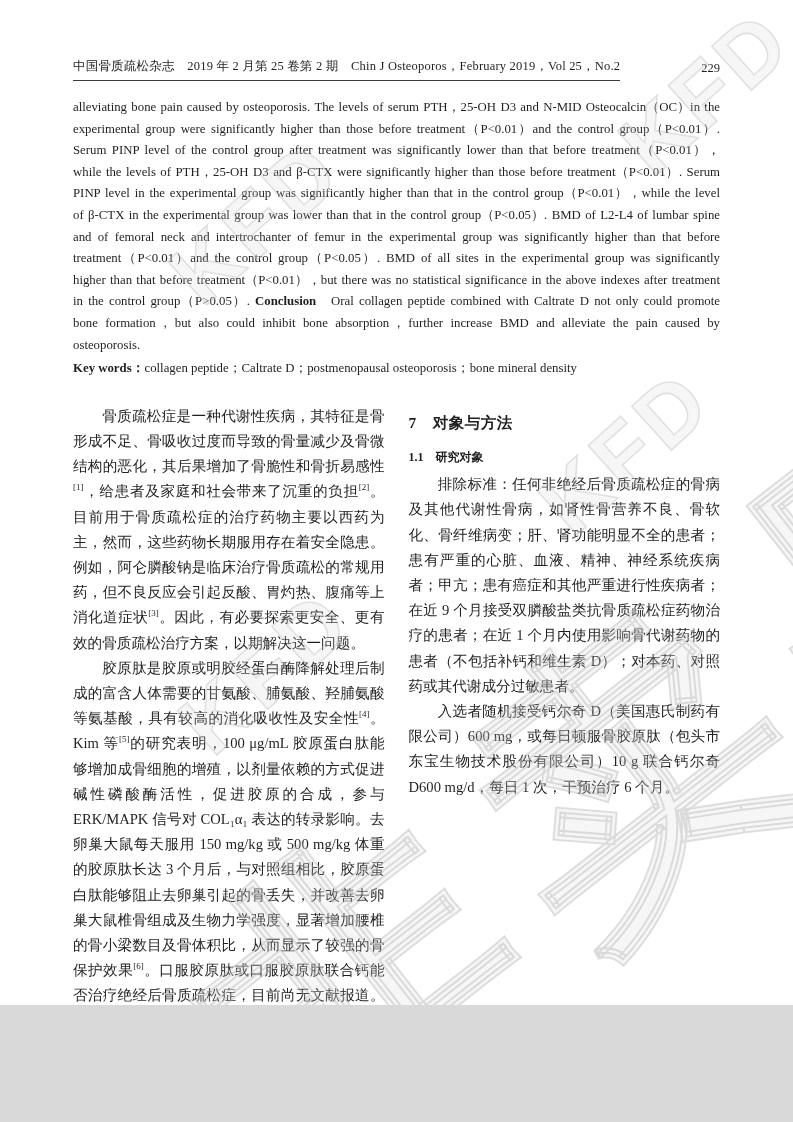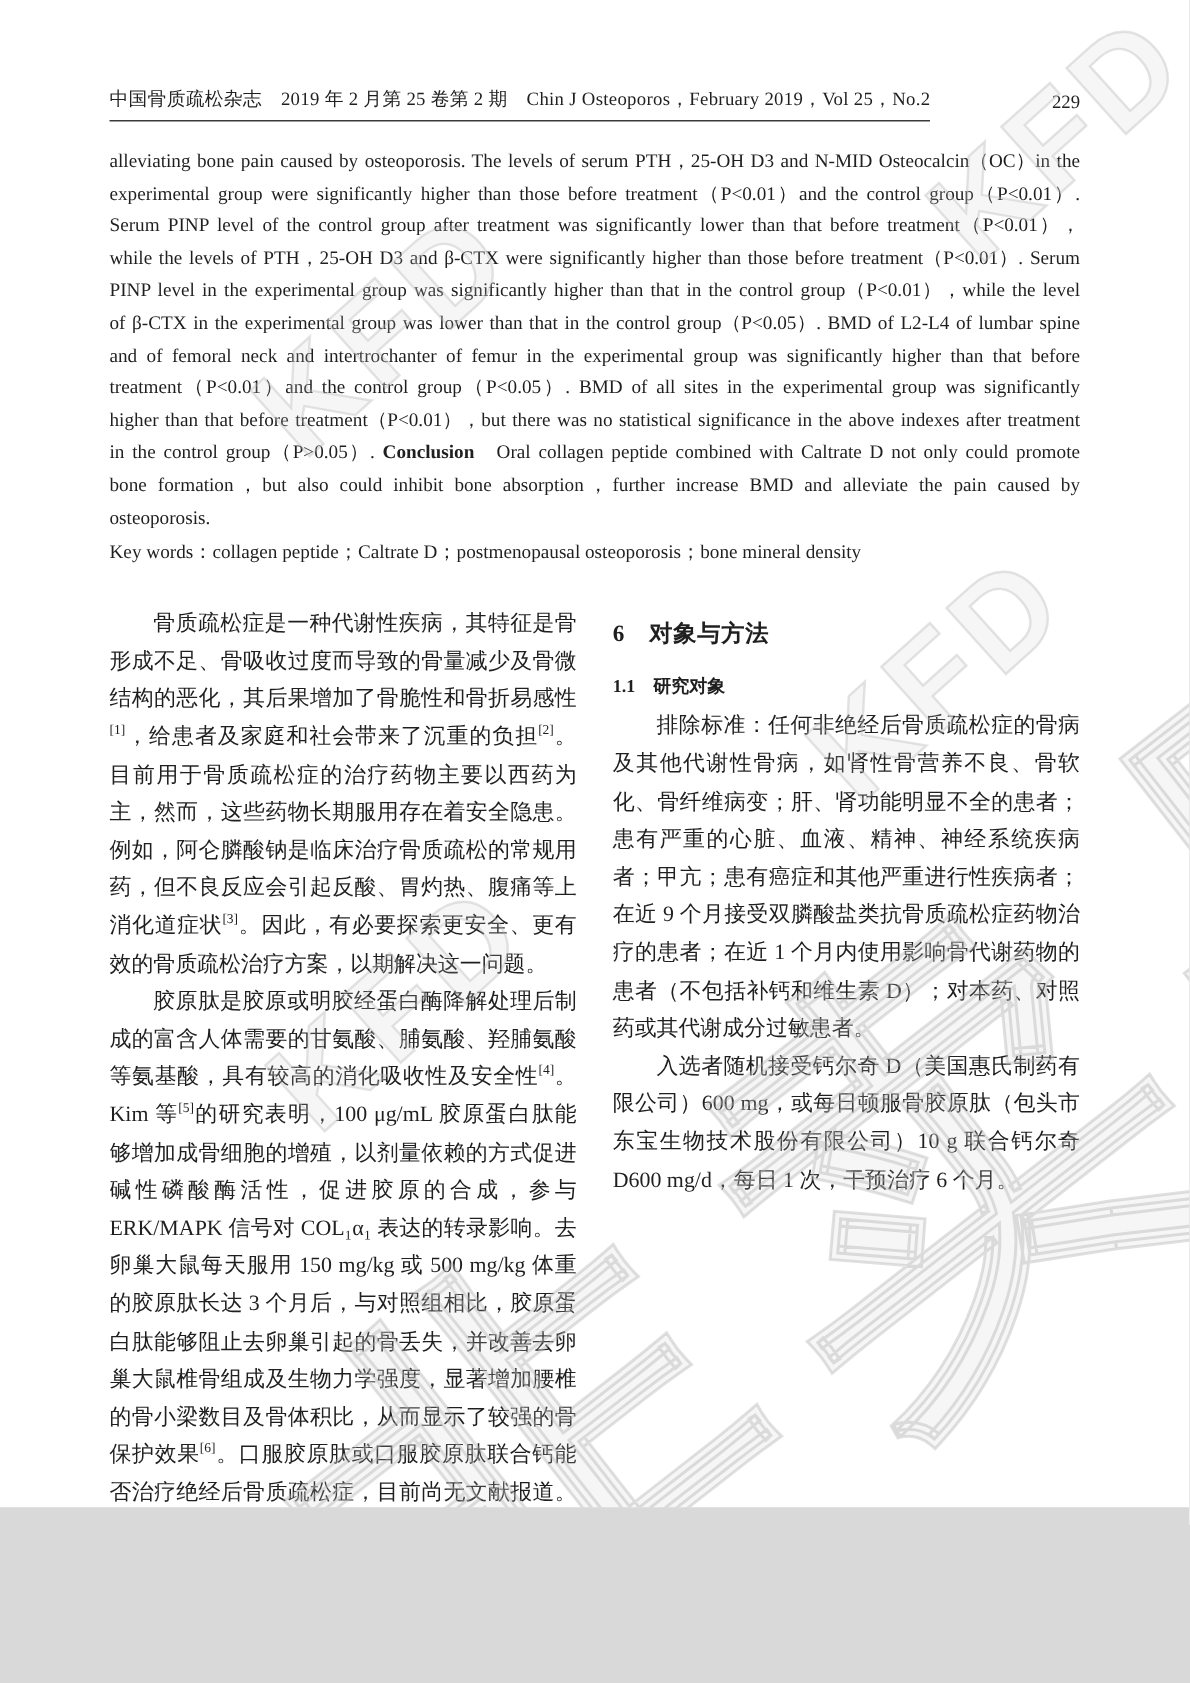--- a/index.html
+++ b/index.html
@@ -21,21 +21,21 @@
 
   
   .abstract{
     margin-top:16px;
     font-size:12.8px;line-height:21.6px;
     text-align:justify;
     word-spacing:1px;
   }
   .abstract b{font-weight:bold;}
   .keywords{margin-top:2px;font-size:12.8px;line-height:21.6px;text-align:justify;}
-  .keywords b{font-weight:normal;}
+  .keywords b{font-weight:bold;}
 
   
   .columns{display:flex;gap:24px;margin-top:24px;}
   .col{width:311.5px;font-size:14.6px;line-height:25.2px;text-align:justify;}
   p.cn{margin:0;text-indent:2em;}
   sup{font-size:9px;line-height:0;}
   h2.sec{font-size:15.5px;font-weight:bold;margin:6px 0 10px 0;letter-spacing:.5px;}
   h3.sub{font-size:12px;font-weight:bold;margin:2px 0 2px 0;}
 
   
@@ -82,21 +82,21 @@
     <div class="keywords"><b>Key words：</b><span>collagen peptide；Caltrate D；postmenopausal osteoporosis；bone mineral density</span></div>
 
     <div class="columns">
 
       <div class="col">
         <p class="cn">骨质疏松症是一种代谢性疾病，其特征是骨形成不足、骨吸收过度而导致的骨量减少及骨微结构的恶化，其后果增加了骨脆性和骨折易感性<sup>[1]</sup>，给患者及家庭和社会带来了沉重的负担<sup>[2]</sup>。目前用于骨质疏松症的治疗药物主要以西药为主，然而，这些药物长期服用存在着安全隐患。例如，阿仑膦酸钠是临床治疗骨质疏松的常规用药，但不良反应会引起反酸、胃灼热、腹痛等上消化道症状<sup>[3]</sup>。因此，有必要探索更安全、更有效的骨质疏松治疗方案，以期解决这一问题。</p>
         <p class="cn">胶原肽是胶原或明胶经蛋白酶降解处理后制成的富含人体需要的甘氨酸、脯氨酸、羟脯氨酸等氨基酸，具有较高的消化吸收性及安全性<sup>[4]</sup>。Kim 等<sup>[5]</sup>的研究表明，100 μg/mL 胶原蛋白肽能够增加成骨细胞的增殖，以剂量依赖的方式促进碱性磷酸酶活性，促进胶原的合成，参与 ERK/MAPK 信号对 COL₁α₁ 表达的转录影响。去卵巢大鼠每天服用 150 mg/kg 或 500 mg/kg 体重的胶原肽长达 3 个月后，与对照组相比，胶原蛋白肽能够阻止去卵巢引起的骨丢失，并改善去卵巢大鼠椎骨组成及生物力学强度，显著增加腰椎的骨小梁数目及骨体积比，从而显示了较强的骨保护效果<sup>[6]</sup>。口服胶原肽或口服胶原肽联合钙能否治疗绝经后骨质疏松症，目前尚无文献报道。因此，本研究筛选符合绝经后骨质疏松症诊断标准患者 202 例，试验组每日口服骨胶原肽 10 g 联合钙尔奇 D600 mg，对照组口服钙尔奇 D600 mg，对绝经后骨质疏松患者进行为期 6 个月治疗，通过骨密度（bone mineral density，BMD）及血清骨代谢指标评价，明确口服骨胶原肽联合钙尔奇 D 对绝经后骨质疏松患者 BMD 的影响。</p>
       </div>
 
       <div class="col">
-        <h2 class="sec">6　对象与方法</h2>
+        <h2 class="sec">7　对象与方法</h2>
         <h3 class="sub">1.1　研究对象</h3>
         <p class="cn">排除标准：任何非绝经后骨质疏松症的骨病及其他代谢性骨病，如肾性骨营养不良、骨软化、骨纤维病变；肝、肾功能明显不全的患者；患有严重的心脏、血液、精神、神经系统疾病者；甲亢；患有癌症和其他严重进行性疾病者；在近 9 个月接受双膦酸盐类抗骨质疏松症药物治疗的患者；在近 1 个月内使用影响骨代谢药物的患者（不包括补钙和维生素 D）；对本药、对照药或其代谢成分过敏患者。</p>
         <p class="cn">入选者随机接受钙尔奇 D（美国惠氏制药有限公司）600 mg，或每日顿服骨胶原肽（包头市东宝生物技术股份有限公司）10 g 联合钙尔奇 D600 mg/d，每日 1 次，干预治疗 6 个月。</p>
 
       </div>
 
     </div>
   </div>
 
   <div class="footer">148</div>

